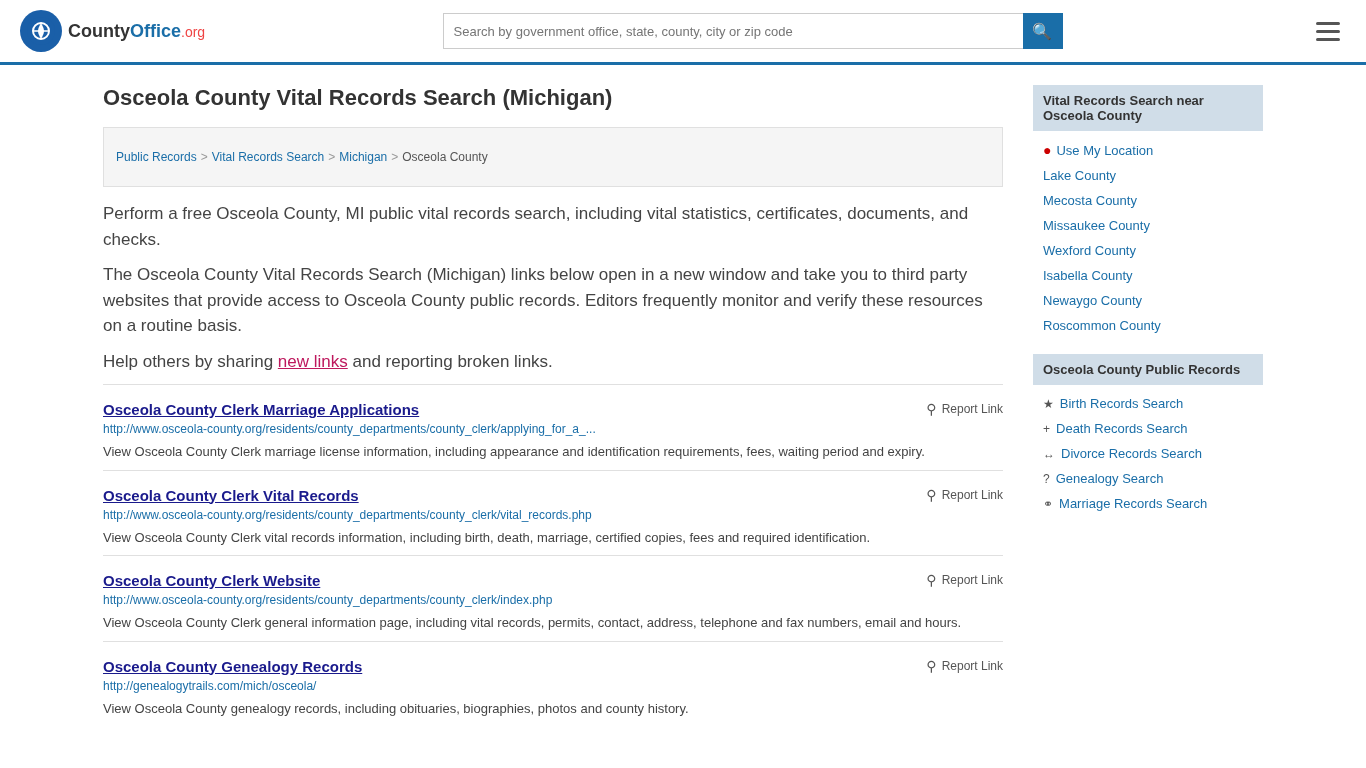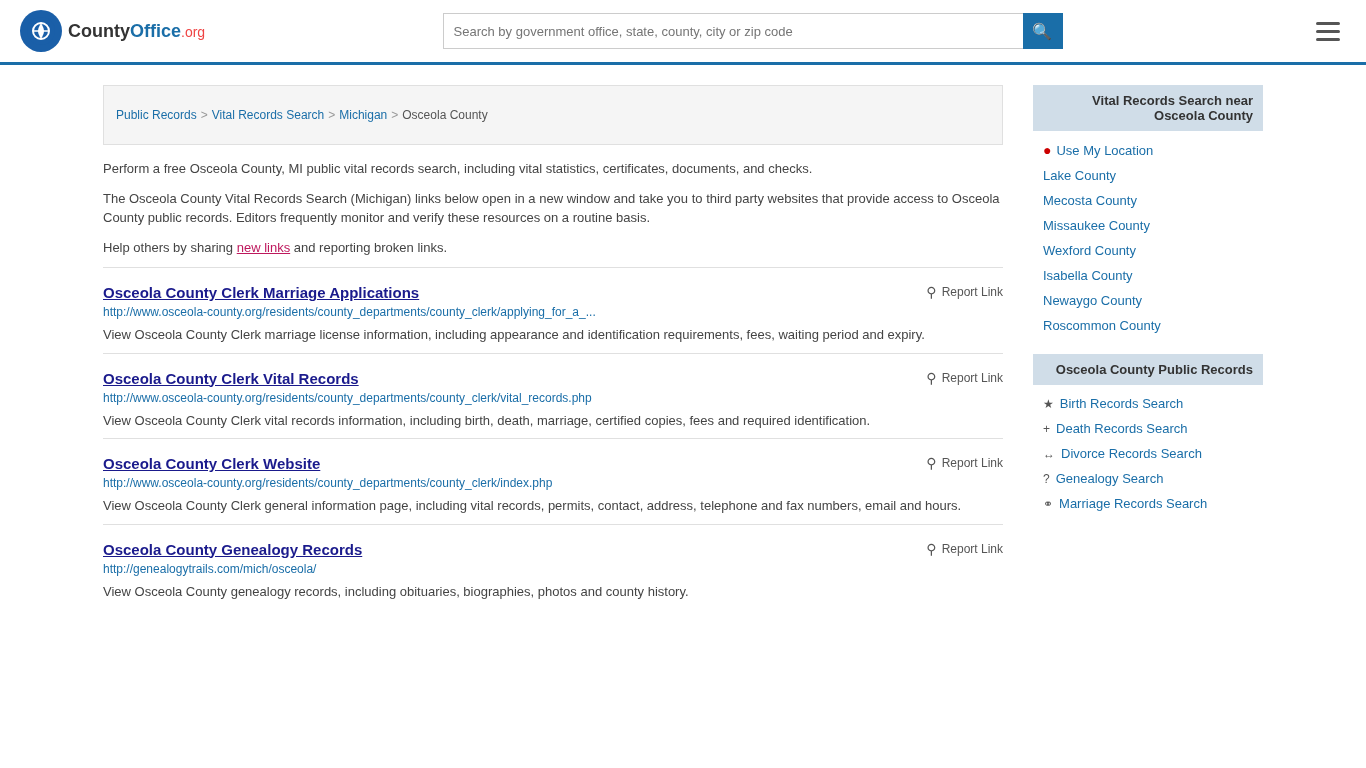--- a/index.html
+++ b/index.html
@@ -132,21 +132,21 @@
       flex-wrap: wrap;
     }
     .breadcrumb a {
       color: #1a6ea8;
       text-decoration: none;
     }
     .breadcrumb .sep { color: #999; }
 
     
     .description {
-      font-size: 13px;
+      font-size: 17px;
       color: #444;
       line-height: 1.5;
       margin-bottom: 10px;
     }
     .description a {
       color: #be185d;
       text-decoration: underline;
     }
 
     
@@ -199,21 +199,20 @@
       background: #fff;
       margin-bottom: 16px;
     }
     .sidebar-section-header {
       background: #d0dde8;
       padding: 8px 10px;
       font-size: 13px;
       font-weight: bold;
       color: #333;
       margin-bottom: 6px;
-      text-align: right;
     }
     .sidebar-item {
       padding: 5px 10px;
       font-size: 13px;
       display: flex;
       align-items: center;
       gap: 6px;
     }
     .sidebar-item a {
       color: #1a6ea8;
@@ -261,20 +260,21 @@
     <span></span>
     <span></span>
     <span></span>
   </div>
 </header>
 
 <div class="main-container">
 
   <div class="content-area">
 
+    <h1 class="page-title">Osceola County Vital Records Search (Michigan)</h1>
 
     <div class="breadcrumb">
       <a href="#">Public Records</a>
       <span class="sep">&gt;</span>
       <a href="#">Vital Records Search</a>
       <span class="sep">&gt;</span>
       <a href="#">Michigan</a>
       <span class="sep">&gt;</span>
       <span>Osceola County</span>
     </div>

